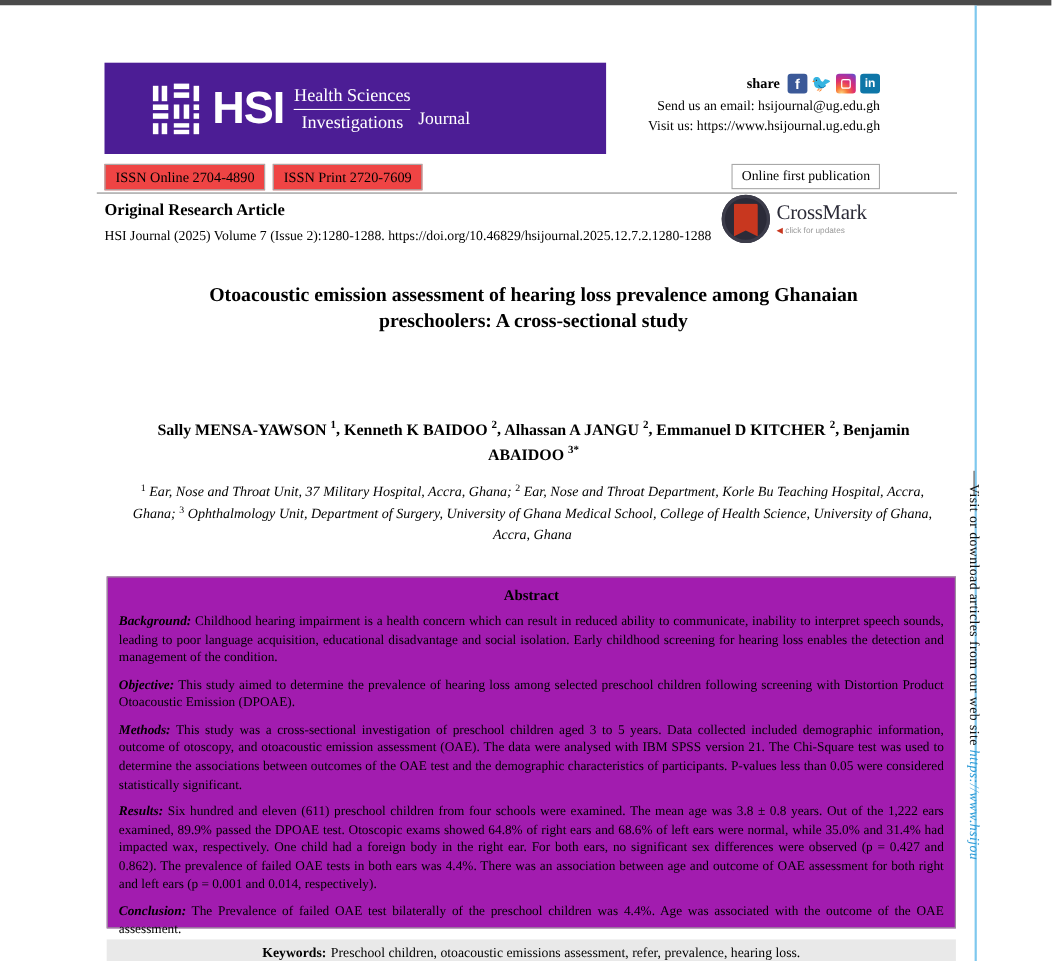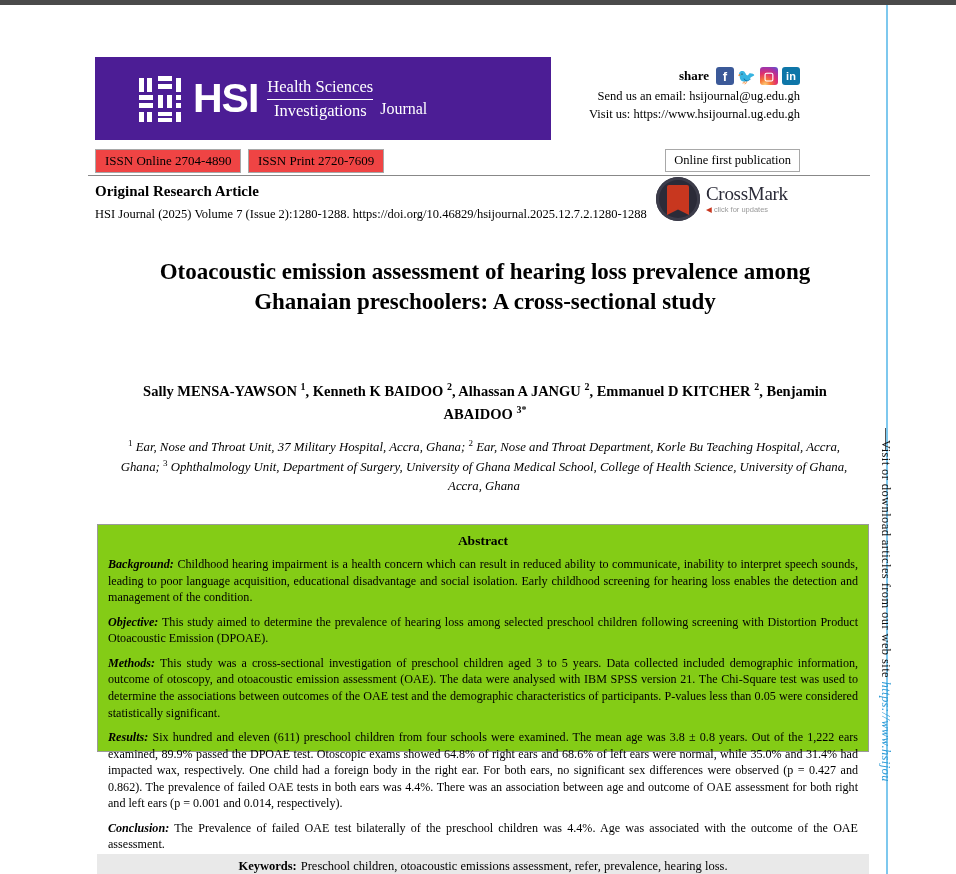--- a/index.html
+++ b/index.html
@@ -292,21 +292,21 @@
 
   
   .title {
     position: absolute;
     left: 140px;
     top: 252px;
     width: 690px;
     text-align: center;
     font-family: "Liberation Serif", serif;
     font-weight: bold;
-    font-size: 23px;
+    font-size: 18px;
     line-height: 1.30;
   }
 
   
   .authors {
     position: absolute;
     left: 130px;
     top: 374px;
     width: 710px;
     text-align: center;
@@ -342,24 +342,24 @@
     font-style: italic;
     font-size: 12.5px;
   }
 
   
   .abstract-box {
     position: absolute;
     left: 97px;
     top: 519px;
     width: 772px;
-    height: 228px;
+    height: 320px;
     border: 1px solid #9a9a9a;
     box-sizing: border-box;
-    background: #84cc16;
+    background: #a21caf;
     padding: 5px 10px 0 10px;
   }
   .abstract-head {
     text-align: center;
     font-family: "Liberation Serif", serif;
     font-weight: bold;
     font-size: 13.5px;
     margin-top: 3px;
     margin-bottom: 7px;
   }

